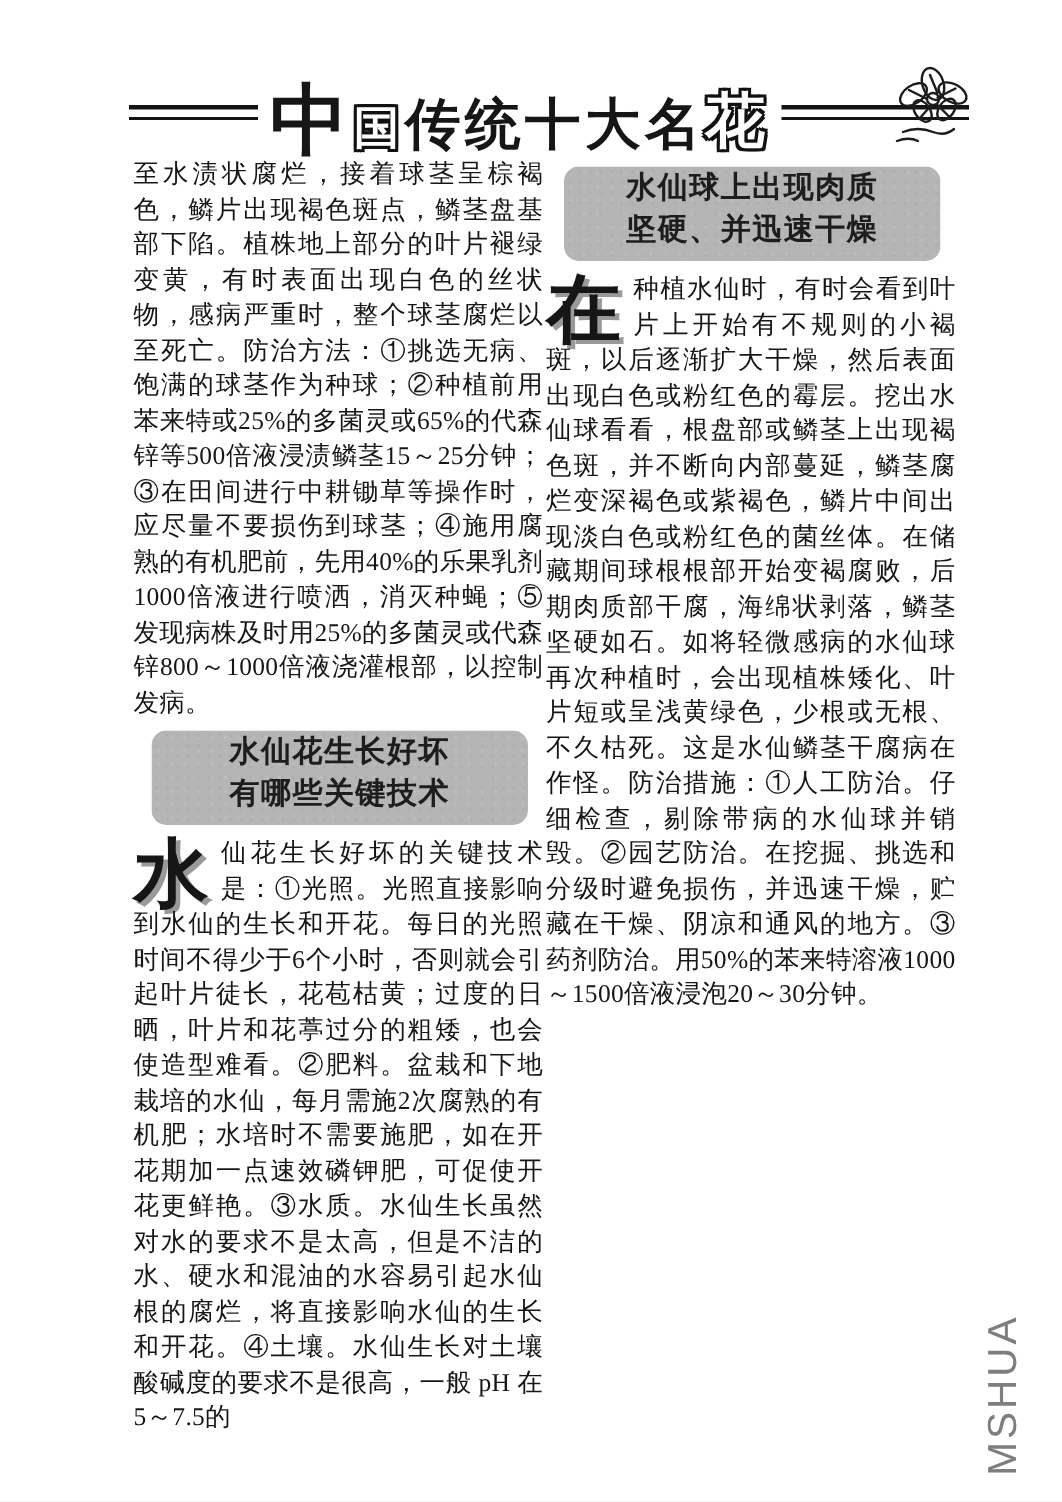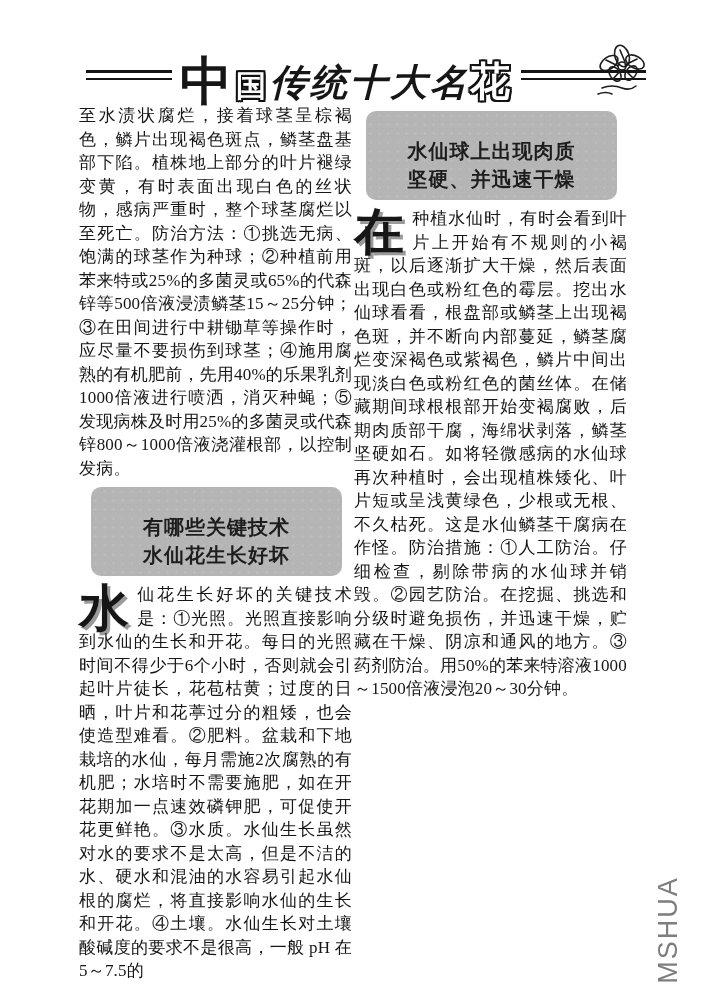--- a/index.html
+++ b/index.html
@@ -23,39 +23,39 @@
   .masthead{
     white-space:nowrap;padding:0 8px;
     font-family:"Liberation Sans", sans-serif;
     font-weight:900;letter-spacing:3px;line-height:1;
     display:flex;align-items:flex-end;
   }
   .mh-big{font-size:52px;transform:translateY(6px);}
   .mh-box{font-size:30px;color:#fff;
     text-shadow:-2px -2px 0 #111,2px -2px 0 #111,-2px 2px 0 #111,2px 2px 0 #111,0 -2px 0 #111,0 2px 0 #111,-2px 0 0 #111,2px 0 0 #111;
     margin:0 1px;}
-  .mh-mid{font-size:37px;font-style:italic;}
+  .mh-mid{font-size:37px;}
   .mh-last{font-size:40px;color:#fff;
     text-shadow:-2px -2px 0 #111,2px -2px 0 #111,-2px 2px 0 #111,2px 2px 0 #111,0 -2px 0 #111,0 2px 0 #111,-2px 0 0 #111,2px 0 0 #111;}
   .flower{position:absolute;top:38px;right:48px;width:78px;height:64px;}
   
   .columns{
-    position:absolute;top:104px;left:79px;width:560px;
+    position:absolute;top:104px;left:89px;width:560px;
     display:flex;gap:2px;
   }
   .col{width:273px;font-size:17px;line-height:23.5px;
     text-align:justify;text-justify:inter-ideograph;word-break:break-all;}
   .para{margin:0;letter-spacing:0.2px;}
   .heading-box{
     background:#b5b5b5;
     background-image:radial-gradient(#aeaeae 18%, transparent 19%),radial-gradient(#bcbcbc 18%, transparent 19%);
     background-size:7px 7px,9px 9px;
     border-radius:10px;
     margin:7px 10px 7px 12px;
-    padding:26px 4px 7px 4px;
+    padding:0 4px 7px 4px;
     text-align:center;
     font-family:"Liberation Sans", sans-serif;
     font-weight:700;font-size:20px;line-height:28px;color:#1d1d1d;
     letter-spacing:1px;
   }
   .dropcap{
     float:left;
     font-family:"Liberation Sans", sans-serif;
     font-weight:900;
     font-size:50px;line-height:42px;
@@ -100,22 +100,22 @@
       <path d="M20 50 q10 -4 20 0 q8 3 14 -2"></path>
       <path d="M16 56 q8 -3 14 0"></path>
     </g>
   </svg>
 
   <div class="columns">
 
     <div class="col">
       <p class="para">至水渍状腐烂，接着球茎呈棕褐色，鳞片出现褐色斑点，鳞茎盘基部下陷。植株地上部分的叶片褪绿变黄，有时表面出现白色的丝状物，感病严重时，整个球茎腐烂以至死亡。防治方法：①挑选无病、饱满的球茎作为种球；②种植前用苯来特或25%的多菌灵或65%的代森锌等500倍液浸渍鳞茎15～25分钟；③在田间进行中耕锄草等操作时，应尽量不要损伤到球茎；④施用腐熟的有机肥前，先用40%的乐果乳剂1000倍液进行喷洒，消灭种蝇；⑤发现病株及时用25%的多菌灵或代森锌800～1000倍液浇灌根部，以控制发病。</p>
       <div class="heading-box">
+        <div>水仙花生长好坏</div>
         <div>有哪些关键技术</div>
-        <div>水仙花生长好坏</div>
       </div>
       <p class="para"><span class="dropcap">水</span><span>仙花生长好坏的关键技术是：①光照。光照直接影响到水仙的生长和开花。每日的光照时间不得少于6个小时，否则就会引起叶片徒长，花苞枯黄；过度的日晒，叶片和花葶过分的粗矮，也会使造型难看。②肥料。盆栽和下地栽培的水仙，每月需施2次腐熟的有机肥；水培时不需要施肥，如在开花期加一点速效磷钾肥，可促使开花更鲜艳。③水质。水仙生长虽然对水的要求不是太高，但是不洁的水、硬水和混油的水容易引起水仙根的腐烂，将直接影响水仙的生长和开花。④土壤。水仙生长对土壤酸碱度的要求不是很高，一般 pH 在5～7.5的</span></p>
     </div>
 
     <div class="col">
       <div class="heading-box">
         <div>水仙球上出现肉质</div>
         <div>坚硬、并迅速干燥</div>
       </div>
       <p class="para"><span class="dropcap">在</span><span>种植水仙时，有时会看到叶片上开始有不规则的小褐斑，以后逐渐扩大干燥，然后表面出现白色或粉红色的霉层。挖出水仙球看看，根盘部或鳞茎上出现褐色斑，并不断向内部蔓延，鳞茎腐烂变深褐色或紫褐色，鳞片中间出现淡白色或粉红色的菌丝体。在储藏期间球根根部开始变褐腐败，后期肉质部干腐，海绵状剥落，鳞茎坚硬如石。如将轻微感病的水仙球再次种植时，会出现植株矮化、叶片短或呈浅黄绿色，少根或无根、不久枯死。这是水仙鳞茎干腐病在作怪。防治措施：①人工防治。仔细检查，剔除带病的水仙球并销毁。②园艺防治。在挖掘、挑选和分级时避免损伤，并迅速干燥，贮藏在干燥、阴凉和通风的地方。③药剂防治。用50%的苯来特溶液1000～1500倍液浸泡20～30分钟。</span></p>

